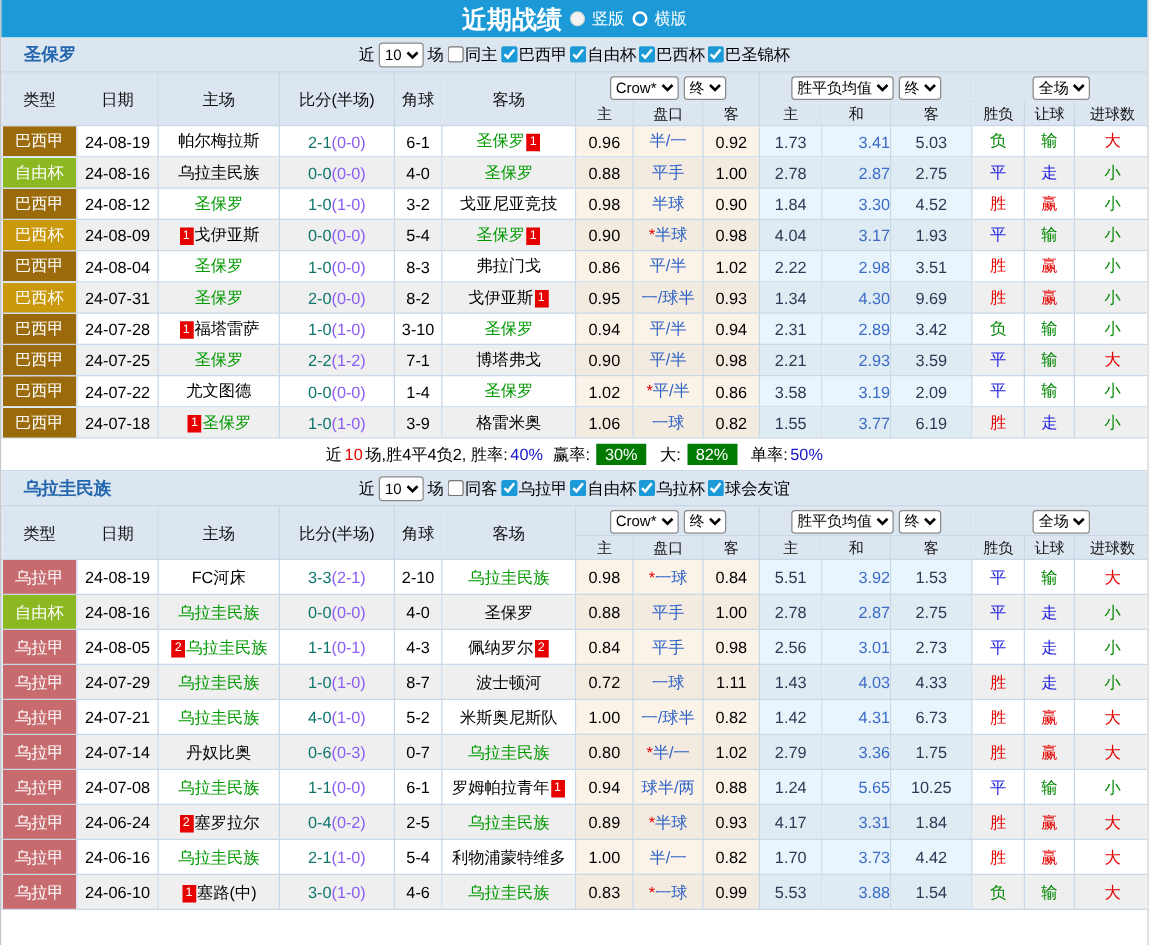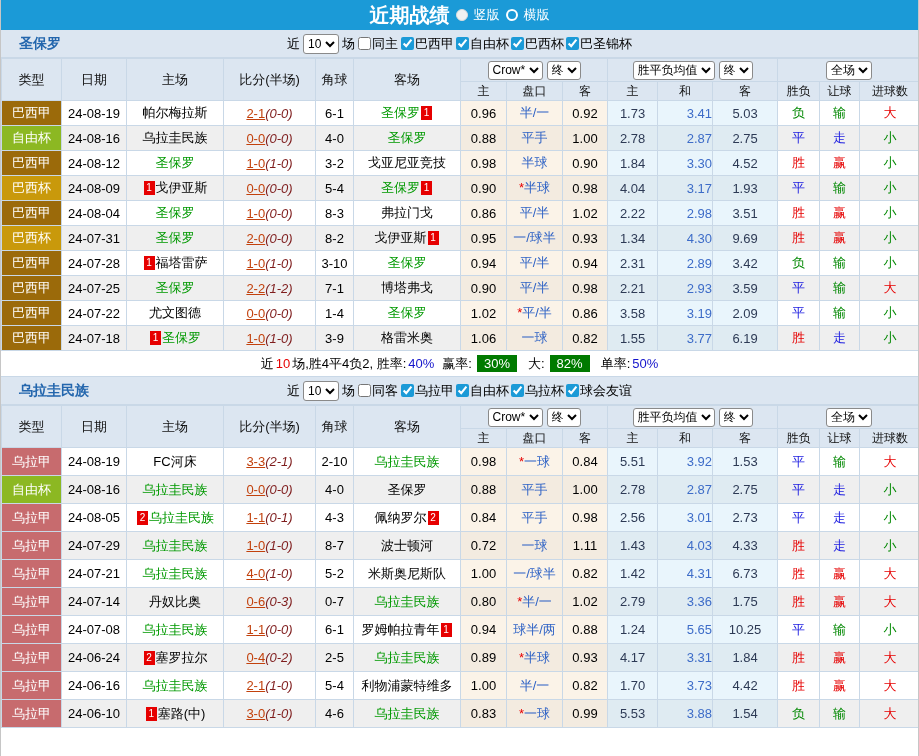--- a/index.html
+++ b/index.html
@@ -40,22 +40,22 @@
   td.od { background:rgba(248,232,210,0.5); }
   td.av { background:rgba(198,228,246,0.38); }
   td.hd { color:#2e62c5; }
   .st { color:#e60000; }
   td.av.m { color:#2d3a55; }
   td.av.d { color:#3d6cc8;text-align:right; }
   .tm { color:#000;margin-top:28px; }
   .tm.g { color:#009900; }
   .bdg { display:inline-block; background:#e60000; color:#fff; font-size:10px; line-height:14px;
          min-width:11px; height:14px; padding:0 1px; vertical-align:1px; margin:0 1px; }
-  .ft { color:#c2410c;text-decoration:underline; }
-  .ht { color:#7f1d1d;font-style:italic; }
+  .ft { color:#0f766e; }
+  .ht { color:#8b5cf6; }
   td.rs.r, .r { color:#e60000; }
   td.rs.b, .b { color:#1b1be0; }
   td.rs.g, .g { color:#008800; }
 
   
   .summary { height:26px; display:flex; align-items:center; justify-content:center; gap:2px;
              font-size:13px; color:#000; background:#fff; border-bottom:1px solid #c9d8e7; }
   .summary .red { color:#e60000; }
   .summary .blue { color:#1414cc;text-align:center; }
   .summary .gbadge { background:#007a00; color:#fff; padding:1px 7px; margin:0 3px; }

